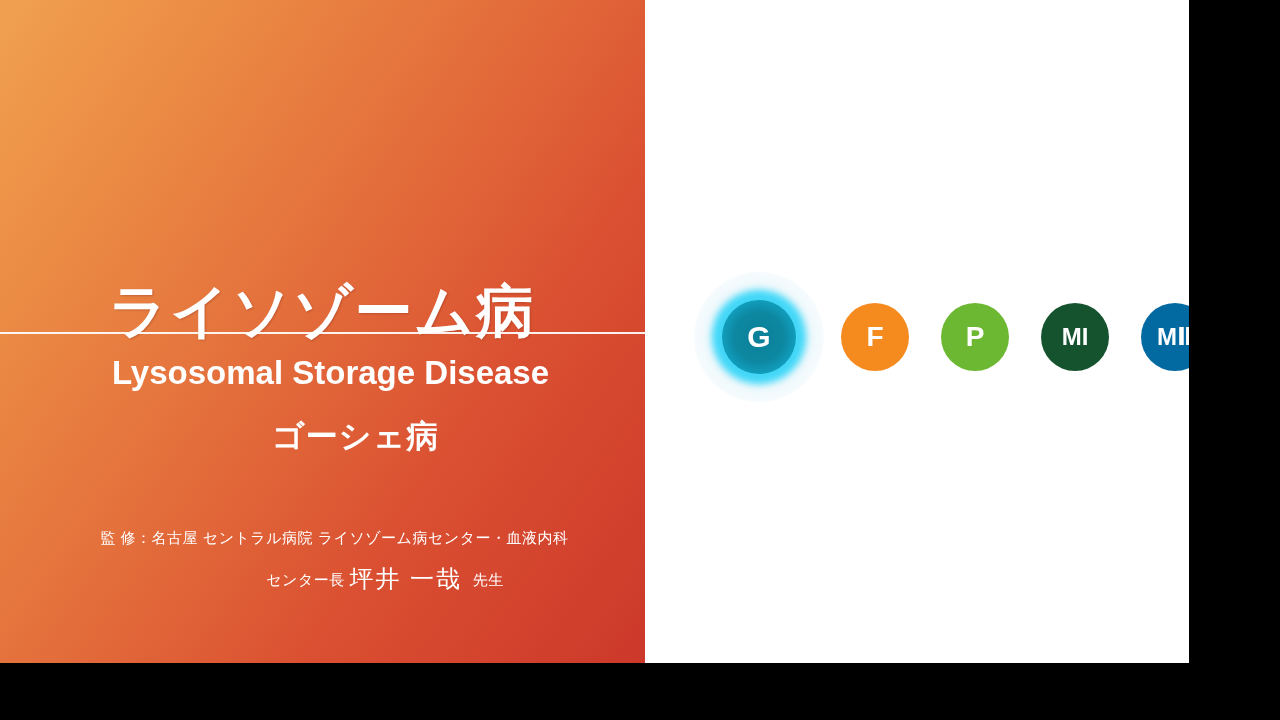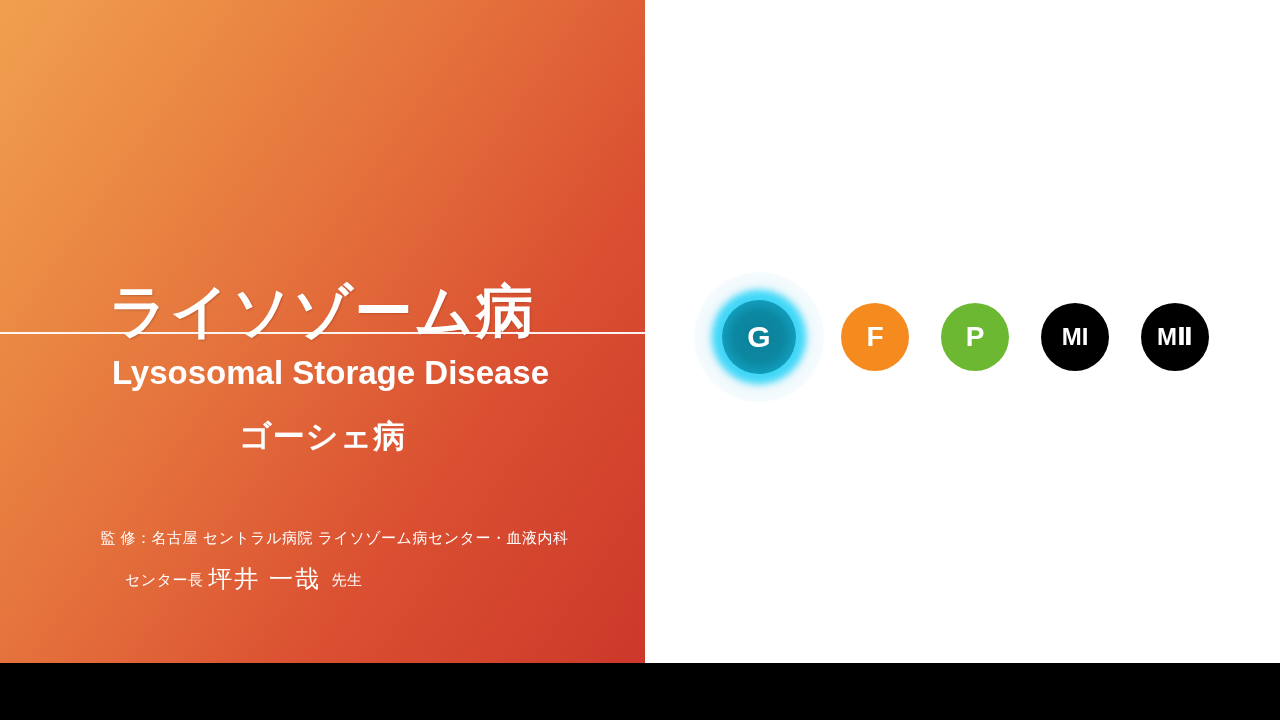--- a/index.html
+++ b/index.html
@@ -19,21 +19,21 @@
     width: 1280px;
     height: 720px;
     background: #000000;
   }
 
   
   #slide-canvas {
     position: absolute;
     left: 0;
     top: 0;
-    width: 1280px;
+    width: 1189px;
     height: 663px;
     background: #ffffff;
     overflow: hidden;
   }
 
   
   #bottom-bar {
     position: absolute;
     left: 0;
     top: 663px;
@@ -96,39 +96,41 @@
   #subtitle-ja {
     position: absolute;
     left: 0;
     top: 415px;
     width: 645px;
     text-align: center;
     font-size: 32px;
     font-weight: bold;
     letter-spacing: 1px;
     color: #ffffff;
+    padding-left: 33px;
   }
 
   
   #credits {
     position: absolute;
     left: 0;
     top: 527px;
     width: 645px;
     color: #ffffff;
   }
   #credit-line-1 {
     text-align: center;
     font-size: 15px;
     letter-spacing: 0.5px;
     line-height: 1.5;
     white-space: nowrap;
     padding-left: 24px;
   }
   #credit-line-2 {
+    text-align: center;
     font-size: 15px;
     letter-spacing: 0.5px;
     line-height: 1.4;
     margin-top: 12px;
     padding-left: 125px;
     white-space: nowrap;
   }
   .credit-role {
     font-size: 15px;
   }
@@ -289,26 +291,26 @@
             <div class="logo-circle" style="background: rgb(245, 138, 31);">
               <span class="logo-label">F</span>
             </div>
           </div>
           <div class="logo-wrap">
             <div class="logo-circle" style="background: rgb(108, 184, 50);">
               <span class="logo-label">P</span>
             </div>
           </div>
           <div class="logo-wrap">
-            <div class="logo-circle" style="background: #000000;">
+            <div class="logo-circle" style="background: #14532d;">
               <span class="logo-label small">MI</span>
             </div>
           </div>
           <div class="logo-wrap">
-            <div class="logo-circle" style="background: #000000;">
+            <div class="logo-circle" style="background: #0369a1;">
               <span class="logo-label small">MⅡ</span>
             </div>
           </div>
         </div>
     </section>
 
   </div>
 
   <div id="bottom-bar"></div>
 

